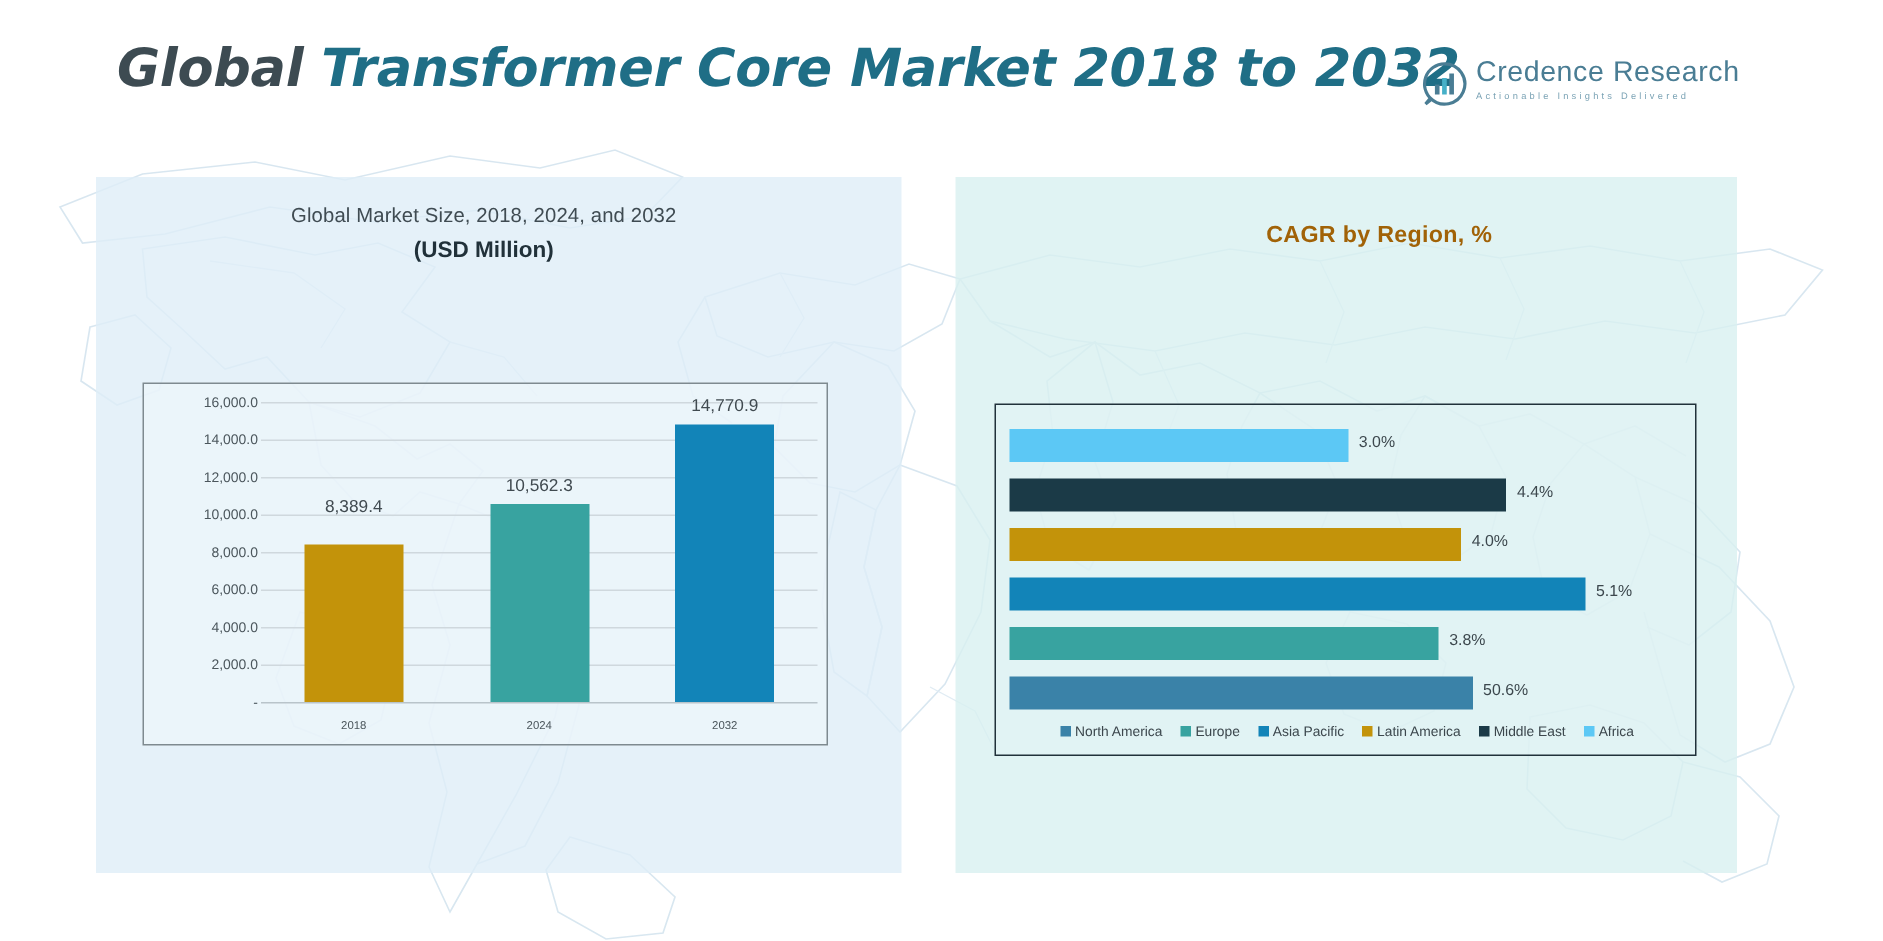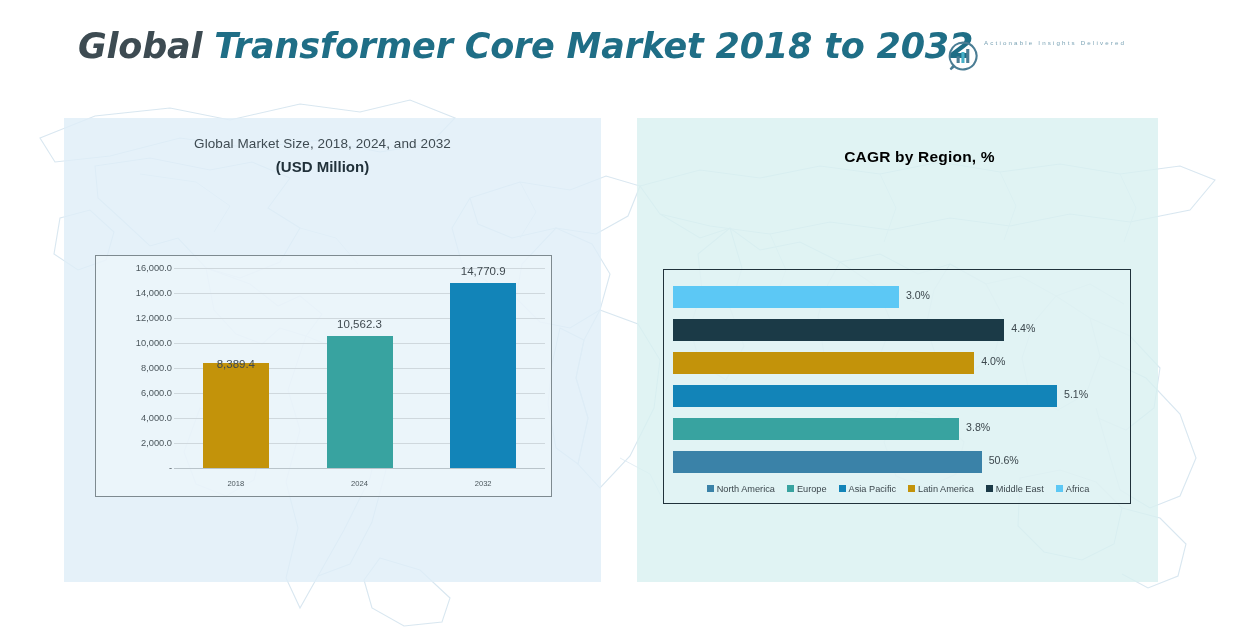--- a/index.html
+++ b/index.html
@@ -36,21 +36,21 @@
   
   .panel{position:absolute;top:118px;height:464px;}
   #panel-left{left:64px;width:537px;background:rgba(223,238,248,.80);}
   #panel-right{left:637px;width:521px;background:rgba(216,240,240,.80);}
 
   
   #left-head{position:absolute;left:64px;top:136px;width:517px;text-align:center;}
   #left-head .l1{font-size:13.5px;color:#3f4b52;letter-spacing:.1px;}
   #left-head .l2{font-size:15px;font-weight:bold;color:#21313a;margin-top:7px;}
   #right-head{position:absolute;left:637px;top:148px;width:565px;text-align:center;
-              font-size:15.5px;font-weight:bold;color:#000000;letter-spacing:.2px;}
+              font-size:15.5px;font-weight:bold;color:#a16207;letter-spacing:.2px;}
 
   
   #chart-left{position:absolute;left:95px;top:255px;width:457px;height:242px;
               border:1px solid #7e8a90;background:rgba(240,247,252,.55);box-sizing:border-box;}
   .ytick{position:absolute;right:0;width:62px;text-align:right;font-size:9.3px;color:#4b565c;
          transform:translateY(-50%);white-space:nowrap;}
   #ylabels{position:absolute;left:6px;top:0;width:70px;height:242px;}
   #gridarea{position:absolute;left:78px;top:0;right:6px;height:242px;}
   .gridline{position:absolute;left:0;right:0;height:1px;background:#cfd8dd;}
   .axisline{position:absolute;left:0;right:0;height:1px;background:#b9c4ca;}
@@ -122,20 +122,21 @@
     </div>
 
     <div id="logo">
       <svg id="logo-mark" viewBox="0 0 30 30">
         <path d="M15 1.6 A13.4 13.4 0 1 1 5.6 24.4 L2.4 28.4 L6.4 25.2 A13.4 13.4 0 0 1 15 1.6 Z" fill="none" stroke="#4a7d94" stroke-width="2.1"></path>
         <rect x="8.6" y="15.4" width="3.1" height="6.6" fill="#4a7d94"></rect>
         <rect x="13.4" y="11.0" width="3.1" height="11.0" fill="#46b0c8"></rect>
         <rect x="18.2" y="8.0" width="3.1" height="14.0" fill="#4a7d94"></rect>
       </svg>
       <div id="logo-text">
+        <div id="logo-name">Credence Research</div>
         <div id="logo-tag">Actionable Insights Delivered</div>
       </div>
     </div>
   </div>
 
   <div class="panel" id="panel-left"></div>
   <div class="panel" id="panel-right"></div>
 
   <div id="left-head">
     <div class="l1">Global Market Size, 2018, 2024, and 2032</div>
@@ -161,21 +162,21 @@
         <div class="gridline" style="top: 37px;"></div>
         <div class="gridline" style="top: 62px;"></div>
         <div class="gridline" style="top: 87px;"></div>
         <div class="gridline" style="top: 112px;"></div>
         <div class="gridline" style="top: 137px;"></div>
         <div class="gridline" style="top: 162px;"></div>
         <div class="gridline" style="top: 187px;"></div>
         <div class="axisline" style="top: 212px;"></div>
         <div class="lbar" style="left: 28.8333px; height: 104.868px;">
           <div class="bar" style="height: 104.868px; background: rgb(195, 147, 10);"></div>
-          <div class="vlabel" style="bottom: 98px;">8,389.4</div>
+          <div class="vlabel" style="bottom: 124px;">8,389.4</div>
           <div class="xlabel" style="bottom: -20px;">2018</div>
         </div>
         <div class="lbar" style="left: 152.5px; height: 132.029px;">
           <div class="bar" style="height: 132.029px; background: rgb(56, 163, 160);"></div>
           <div class="vlabel" style="bottom: 138.029px;">10,562.3</div>
           <div class="xlabel" style="bottom: -20px;">2024</div>
         </div>
         <div class="lbar" style="left: 276.167px; height: 224px;">
           <div class="bar" style="height: 184.636px; background: rgb(18, 132, 184);"></div>
           <div class="vlabel" style="bottom: 190.636px;">14,770.9</div>

